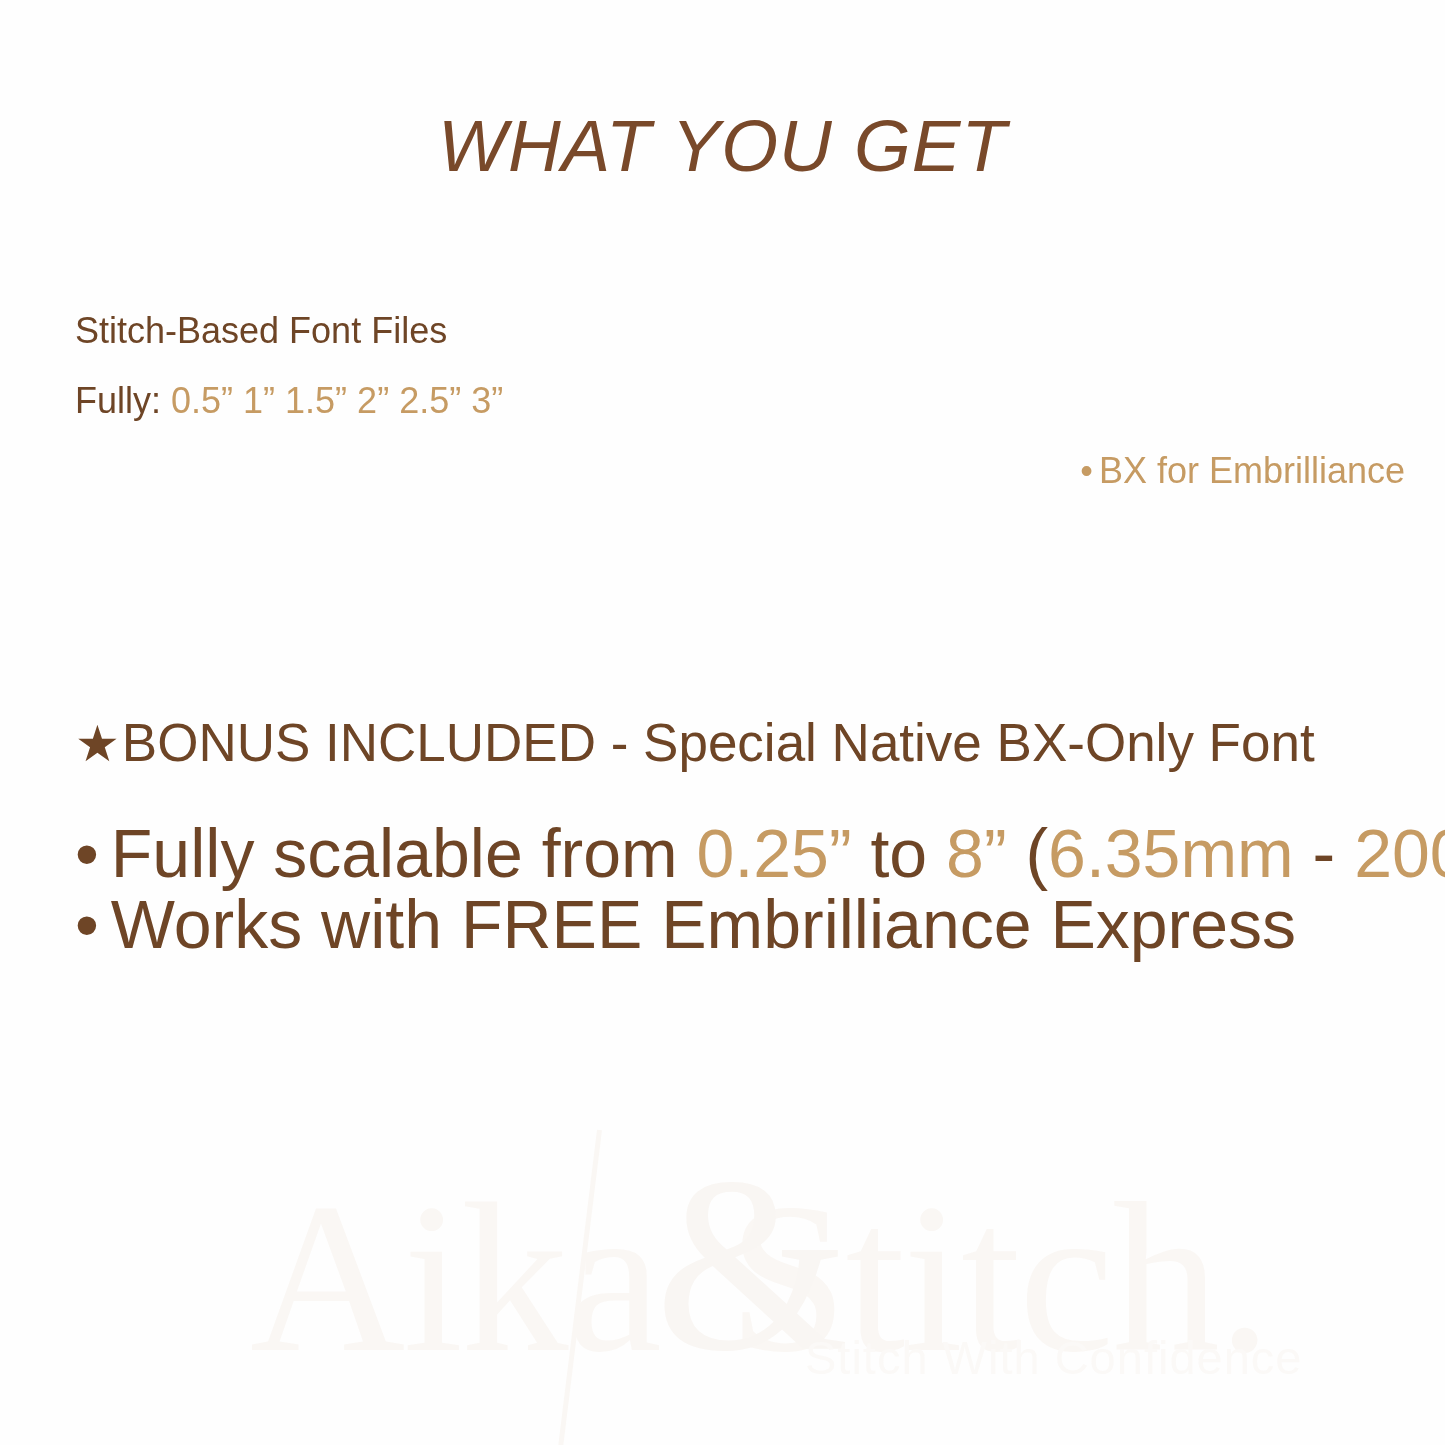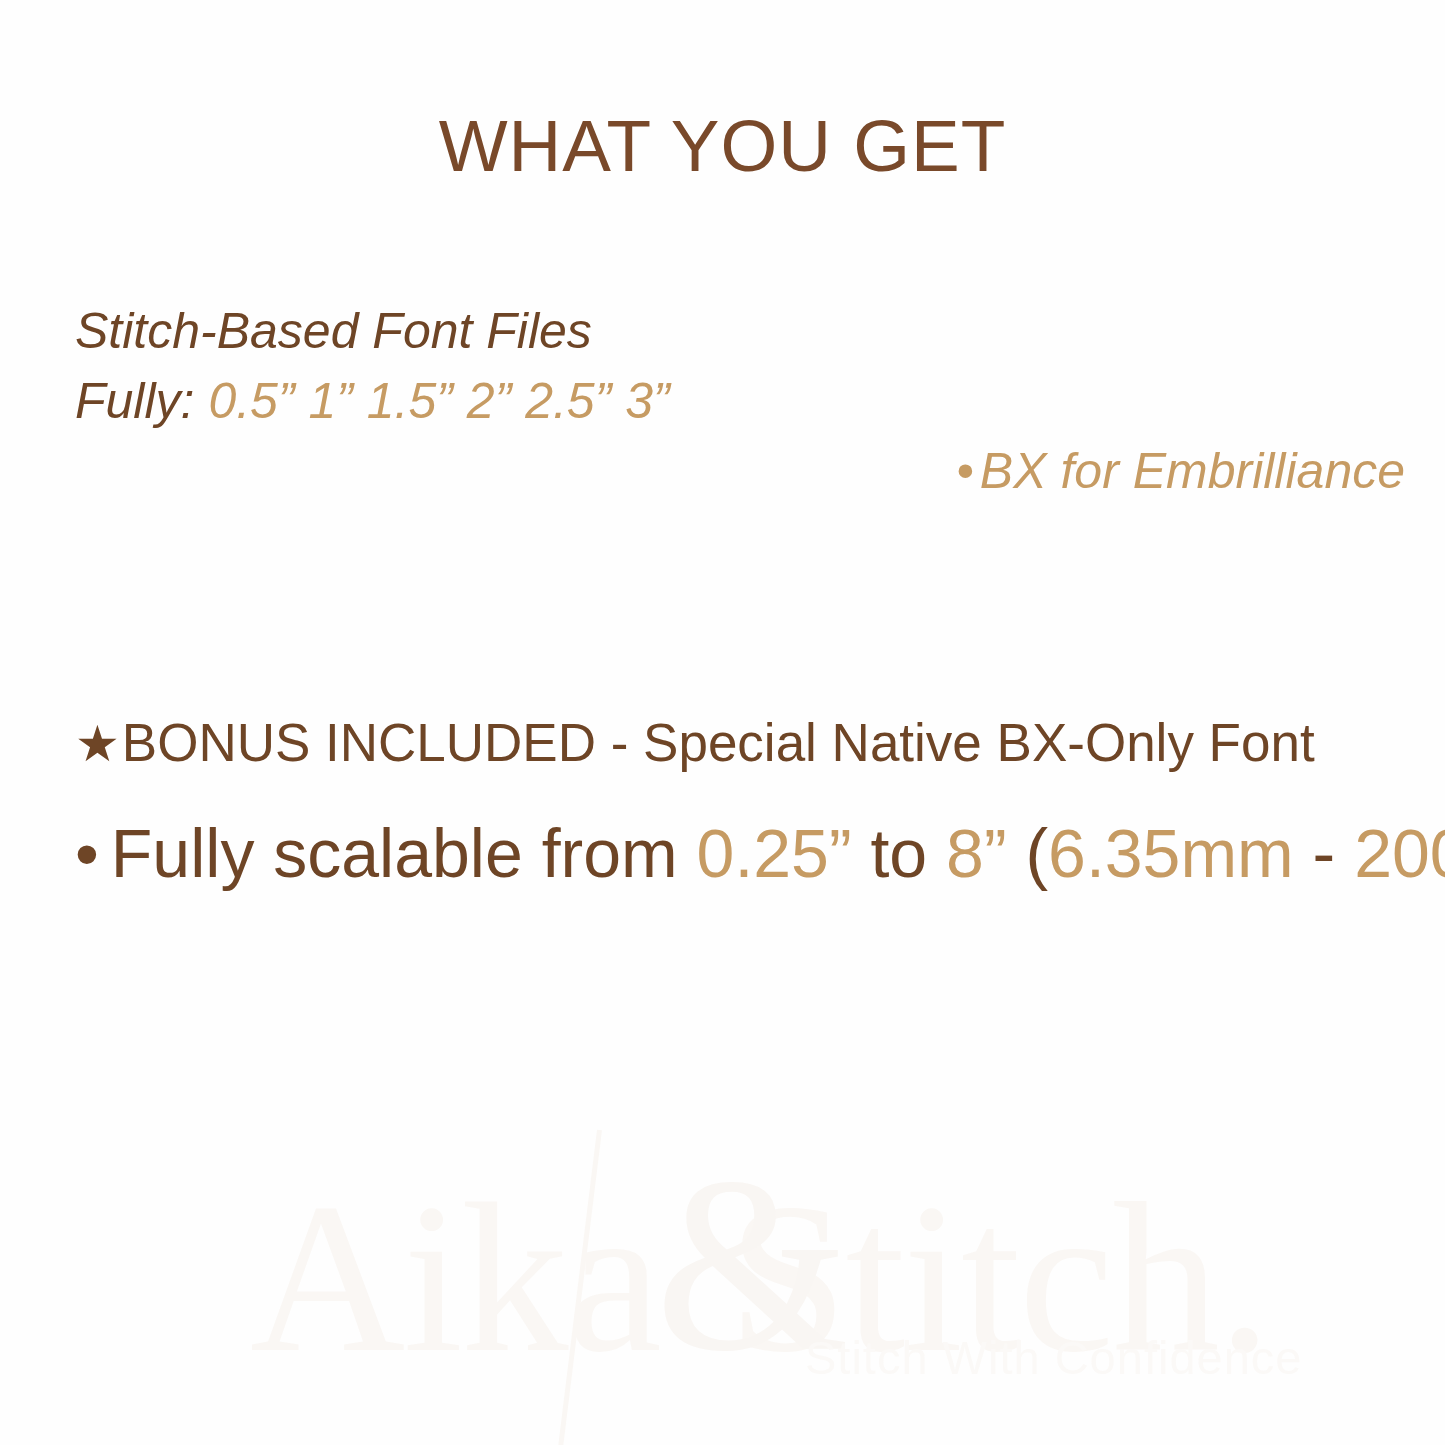--- a/index.html
+++ b/index.html
@@ -77,39 +77,39 @@
     width:1445px;
     height:1445px;
   }
 
   #title {
     position:absolute;
     left:0;
     top:104px;
     width:1445px;
     text-align:center;
+    font-style:italic;
     font-size:73px;
     letter-spacing:1px;
     color:#79492A;
     white-space:nowrap;
   }
 
   
   #specs {
     position:absolute;
     left:75px;
     top:296px;
     width:1330px;
   }
   .spec-line {
-    font-size:50px;
+    font-size:36px;
     line-height:70px;
     color:#6E4526;
     white-space:nowrap;
-    font-style:italic;
   }
   .spec-line .gold { color:#C69B63;margin-top:36px; }
   .spec-line.gold-line { color:#C69B63;text-align:right; }
   .dot {
     color:#C69B63;
     padding:0 3px;
   }
   .bullet-sm {
     color:#C69B63;
     padding-right:6px;
@@ -177,15 +177,16 @@
     </div>
 
   </div>
 
   <div id="bonus-heading">
     <span class="star">★</span><span>BONUS INCLUDED - Special Native BX-Only Font</span>
   </div>
 
   <div id="bonus-list">
       <div class="bl"><span class="bull">•</span><span>Fully scalable from </span><span class="gold">0.25”</span><span> to </span><span class="gold">8”</span><span> (</span><span class="gold">6.35mm</span><span> - </span><span class="gold">200mm</span><span>)</span></div>
+      <div class="bl"><span class="bull">•</span><span>Works with FREE Embrilliance Express</span></div>
     </div>
 
 </div>
 
 </body></html>

